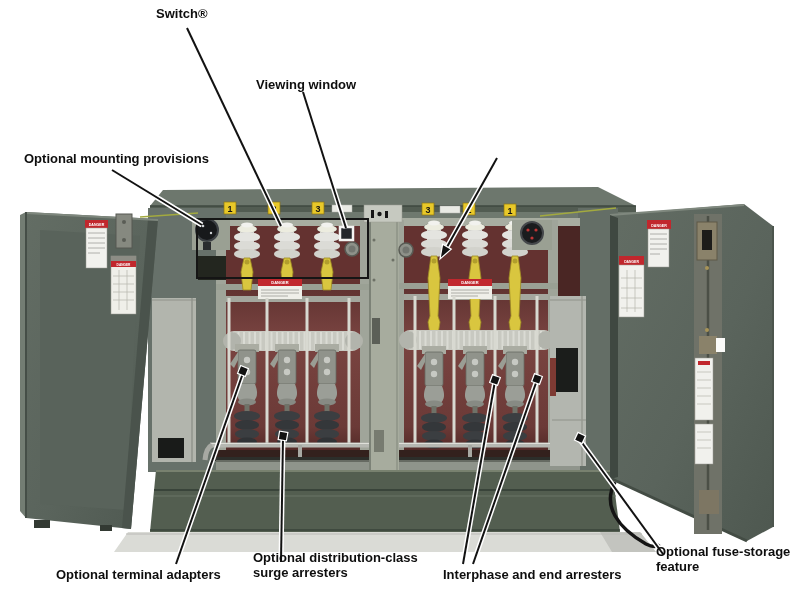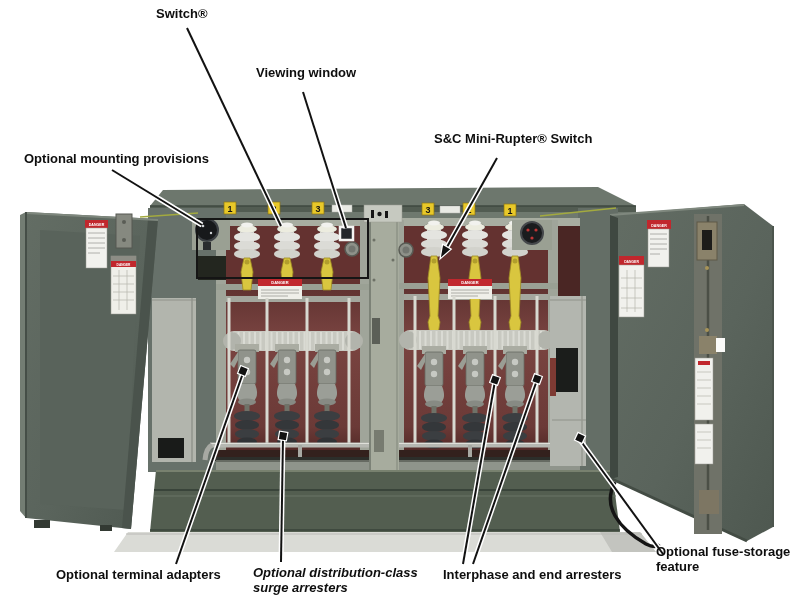--- a/index.html
+++ b/index.html
@@ -424,20 +424,19 @@
       <rect x="-4.2" y="-4.2" width="8.4" height="8.4" transform="translate(243,371) rotate(22)"></rect>
       <rect x="-4.2" y="-4.2" width="8.4" height="8.4" transform="translate(283,436) rotate(10)"></rect>
       <rect x="-4.2" y="-4.2" width="8.4" height="8.4" transform="translate(495,380) rotate(20)"></rect>
       <rect x="-4.2" y="-4.2" width="8.4" height="8.4" transform="translate(537,379) rotate(20)"></rect>
       <rect x="-4.2" y="-4.2" width="8.4" height="8.4" transform="translate(580,438) rotate(25)"></rect>
     </g>
   </g>
 </svg>
 
   <div class="callout-label" style="left:156px;top:6px;">Switch®</div>
-  <div class="callout-label" style="left:256px;top:65px;text-align:center;">Viewing window</div>
-  <div class="callout-label" style="left:434px;top:131px;">S&amp;C Mini-Rupter® Switch</div>
+  <div class="callout-label" style="left:256px;top:77px;text-align:center;">Viewing window</div>
   <div class="callout-label" style="left:24px;top:151px;">Optional mounting provisions</div>
   <div class="callout-label" style="left:56px;top:567px;">Optional terminal adapters</div>
-  <div class="callout-label wrap" style="left:253px;top:565px;width:192px;font-style:italic;">Optional distribution-class surge arresters</div>
+  <div class="callout-label wrap" style="left:253px;top:550px;width:192px;">Optional distribution-class surge arresters</div>
   <div class="callout-label" style="left:443px;top:567px;">Interphase and end arresters</div>
   <div class="callout-label wrap" style="left:656px;top:544px;width:142px;">Optional fuse-storage feature</div>
 </div>
 
 </body></html>

